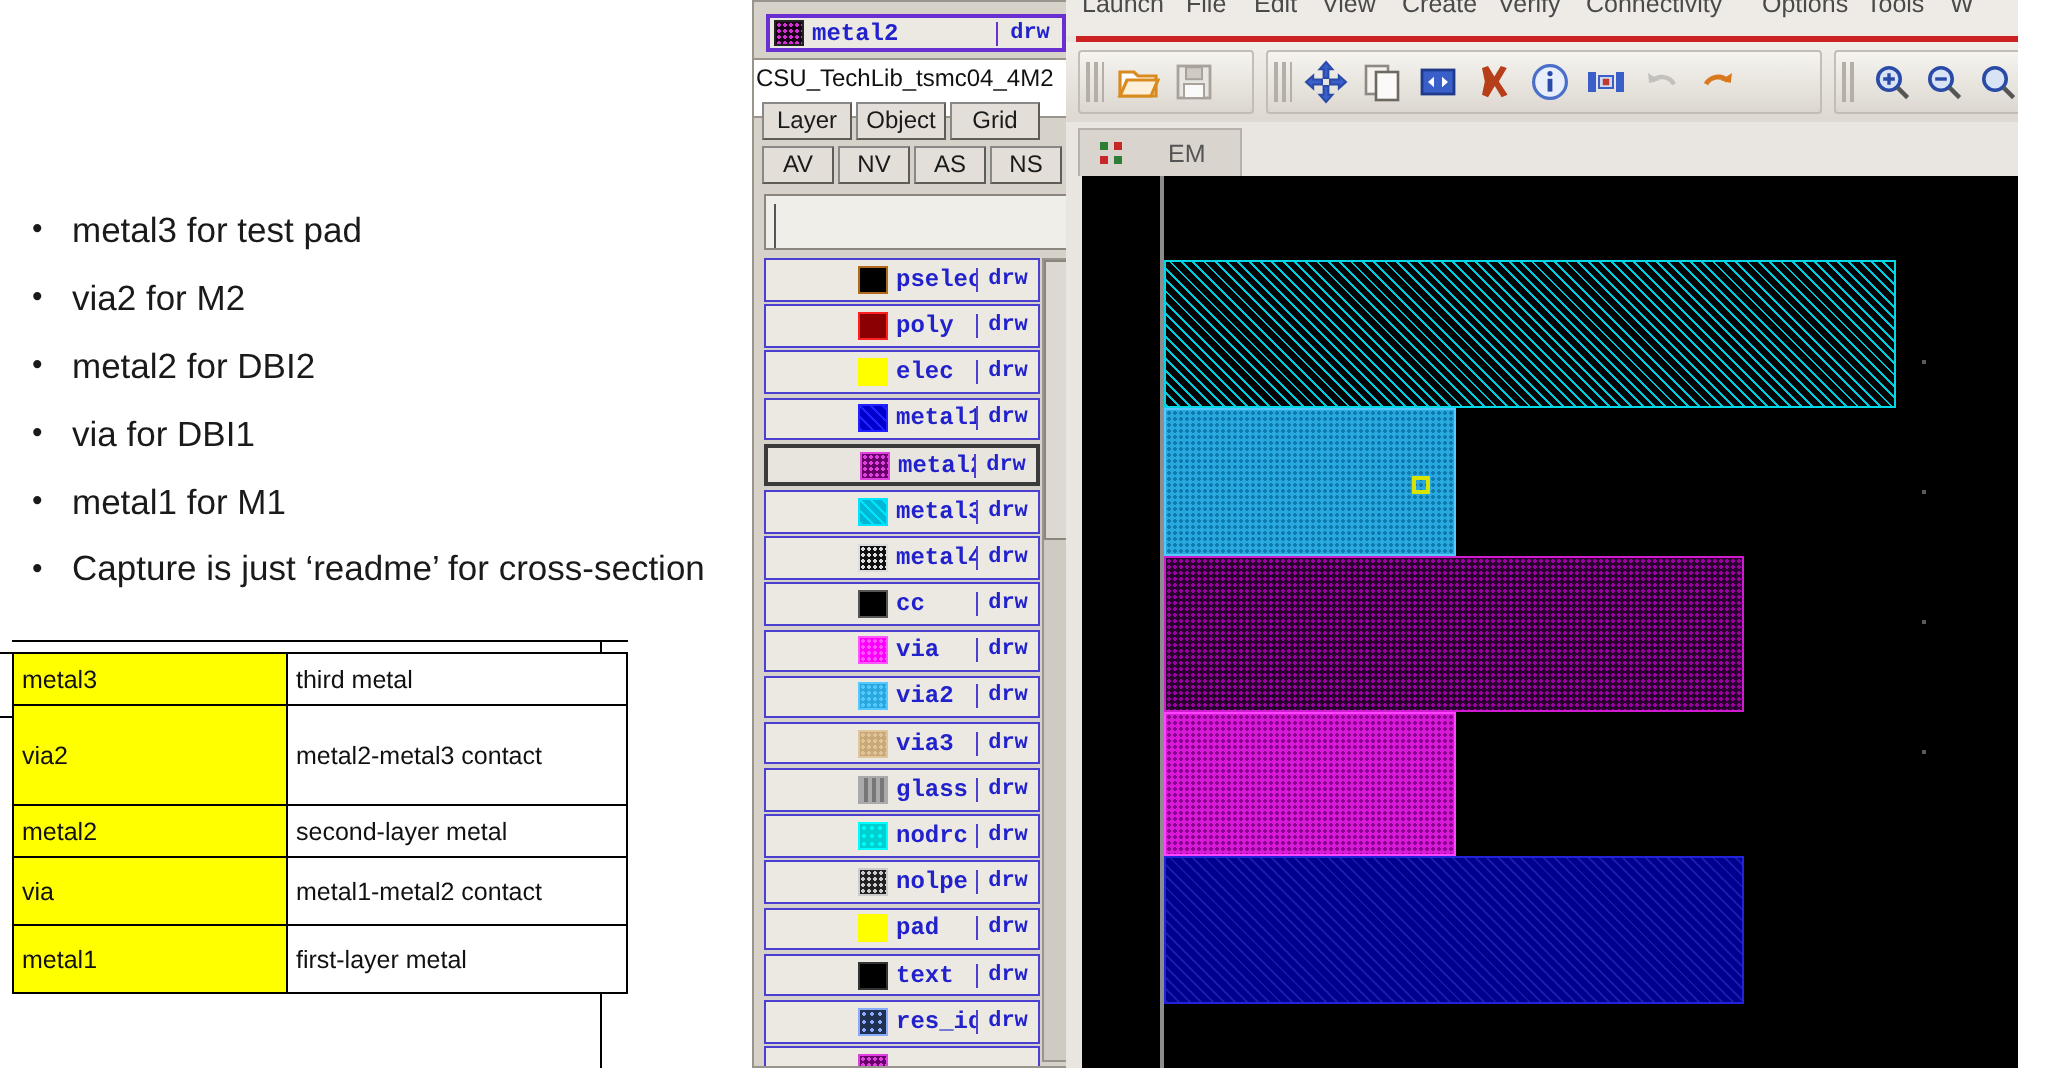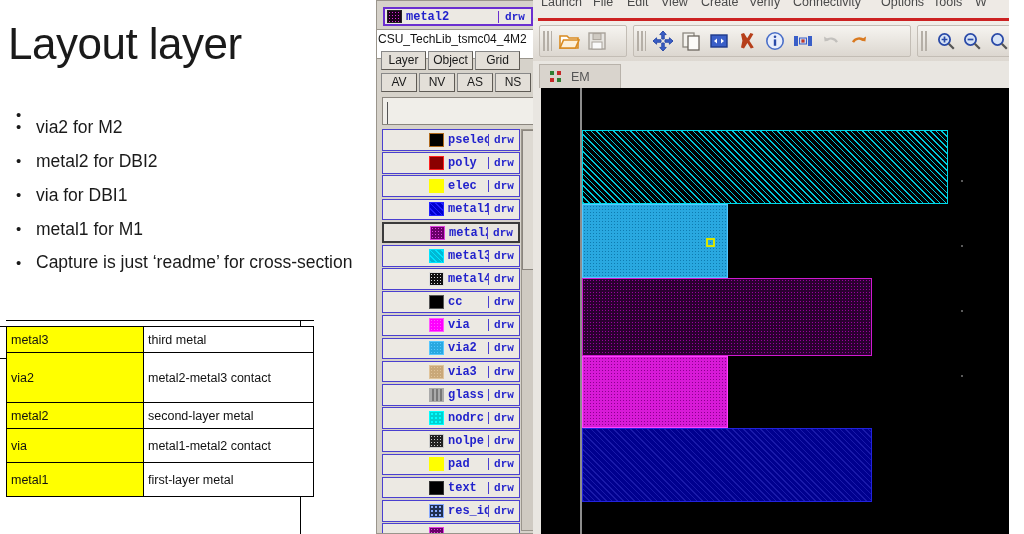--- a/index.html
+++ b/index.html
@@ -126,21 +126,21 @@
     border:1px solid #c3bdb5;border-radius:2px;box-sizing:border-box;
     display:flex;align-items:center;
   }
   .grip{width:9px;height:20px;margin:0 3px;
     background:repeating-linear-gradient(90deg,#b5afa7 0 2px,transparent 2px 4px);}
   .ticon{width:26px;height:26px;margin:0 1px;display:flex;align-items:center;justify-content:center;}
   .ticon svg{display:block;}
 
   #tabbar{position:absolute;left:0;top:62px;width:476px;height:26px;}
   .tab{
-    position:absolute;top:2px;height:24px;display:flex;align-items:center;gap:9px;
+    position:absolute;top:2px;height:24px;display:flex;align-items:center;gap:22px;
     padding:0 9px;font-size:12.5px;color:#333;box-sizing:border-box;
     font-family:"Liberation Sans",sans-serif;
   }
   .tab.inactive{background:#d9d4cd;border:1px solid #b8b2aa;border-bottom:none;color:#555;}
   .tab.active{background:#f2efea;border:1px solid #b8b2aa;border-bottom:none;top:0;height:26px;}
   .tabicon{width:13px;height:13px;position:relative;}
 
   #canvas{
     position:absolute;left:8px;top:88px;width:468px;height:446px;background:#000000;
     overflow:hidden;
@@ -154,25 +154,25 @@
     box-sizing:border-box;background:transparent;
   }
 </style>
 </head>
 <body>
 
 <div id="root">
 
   <div id="slide">
 
-    <div id="slide-title">Layout layer</div>
 
     <div id="bullets">
       <div class="bullet">
         <span class="dot">•</span>
+        <span>metal3 for test pad</span>
       </div>
       <div class="bullet">
         <span class="dot">•</span>
         <span>via2 for M2</span>
       </div>
       <div class="bullet">
         <span class="dot">•</span>
         <span>metal2 for DBI2</span>
       </div>
       <div class="bullet">

